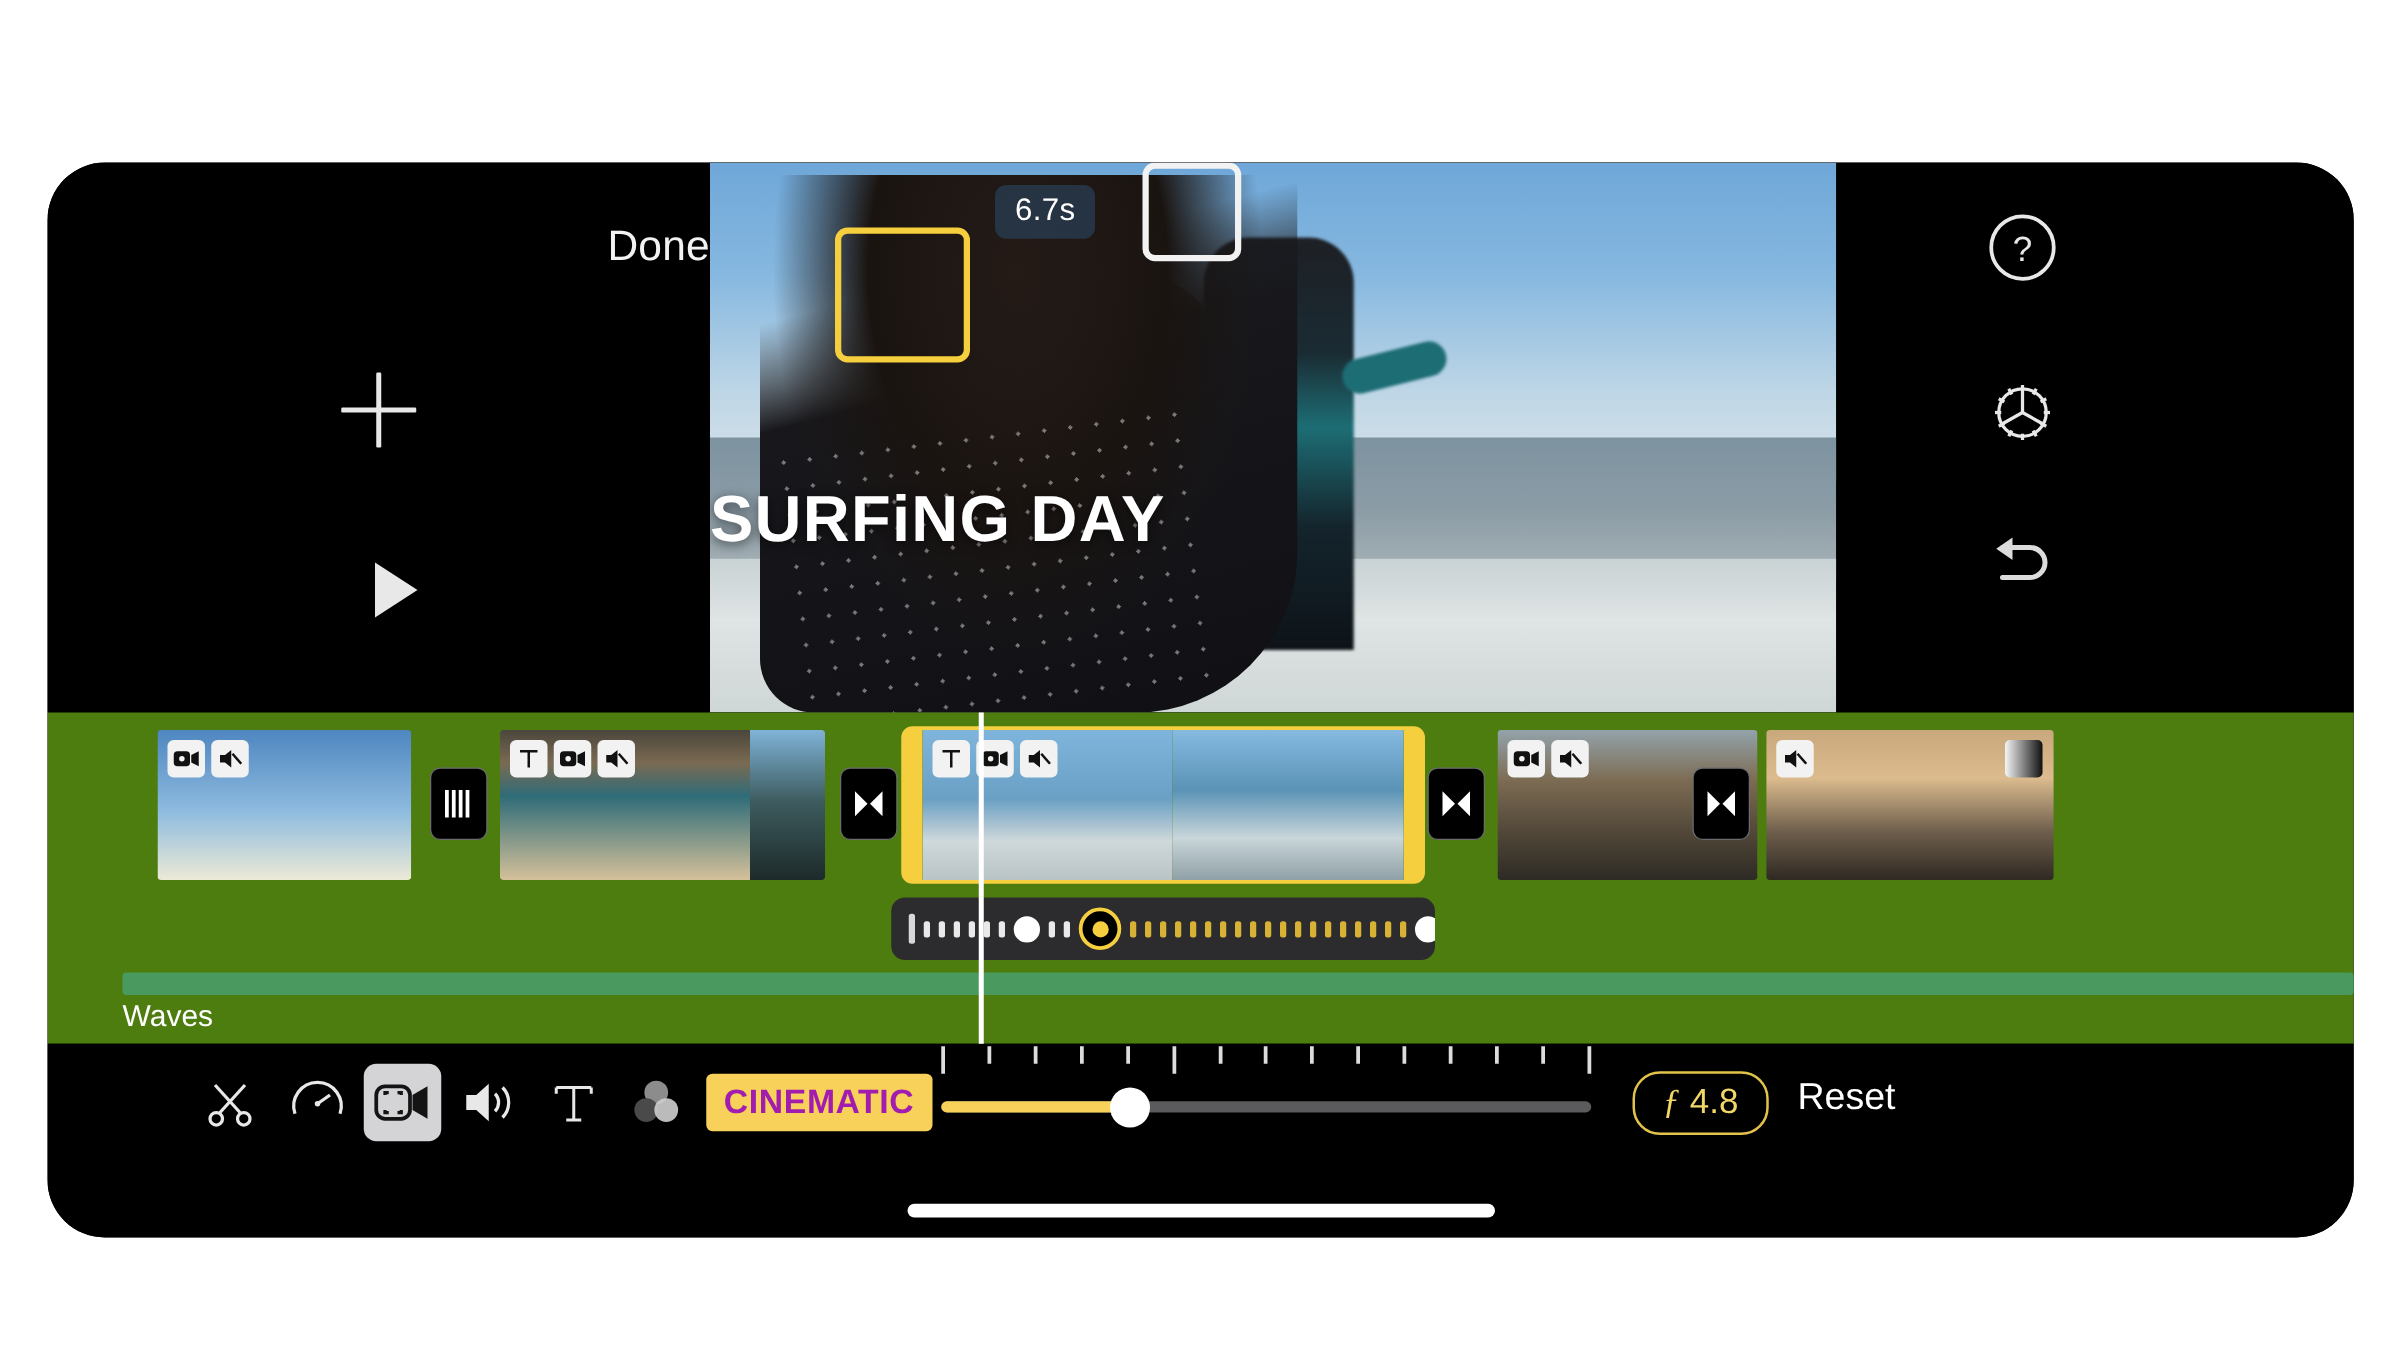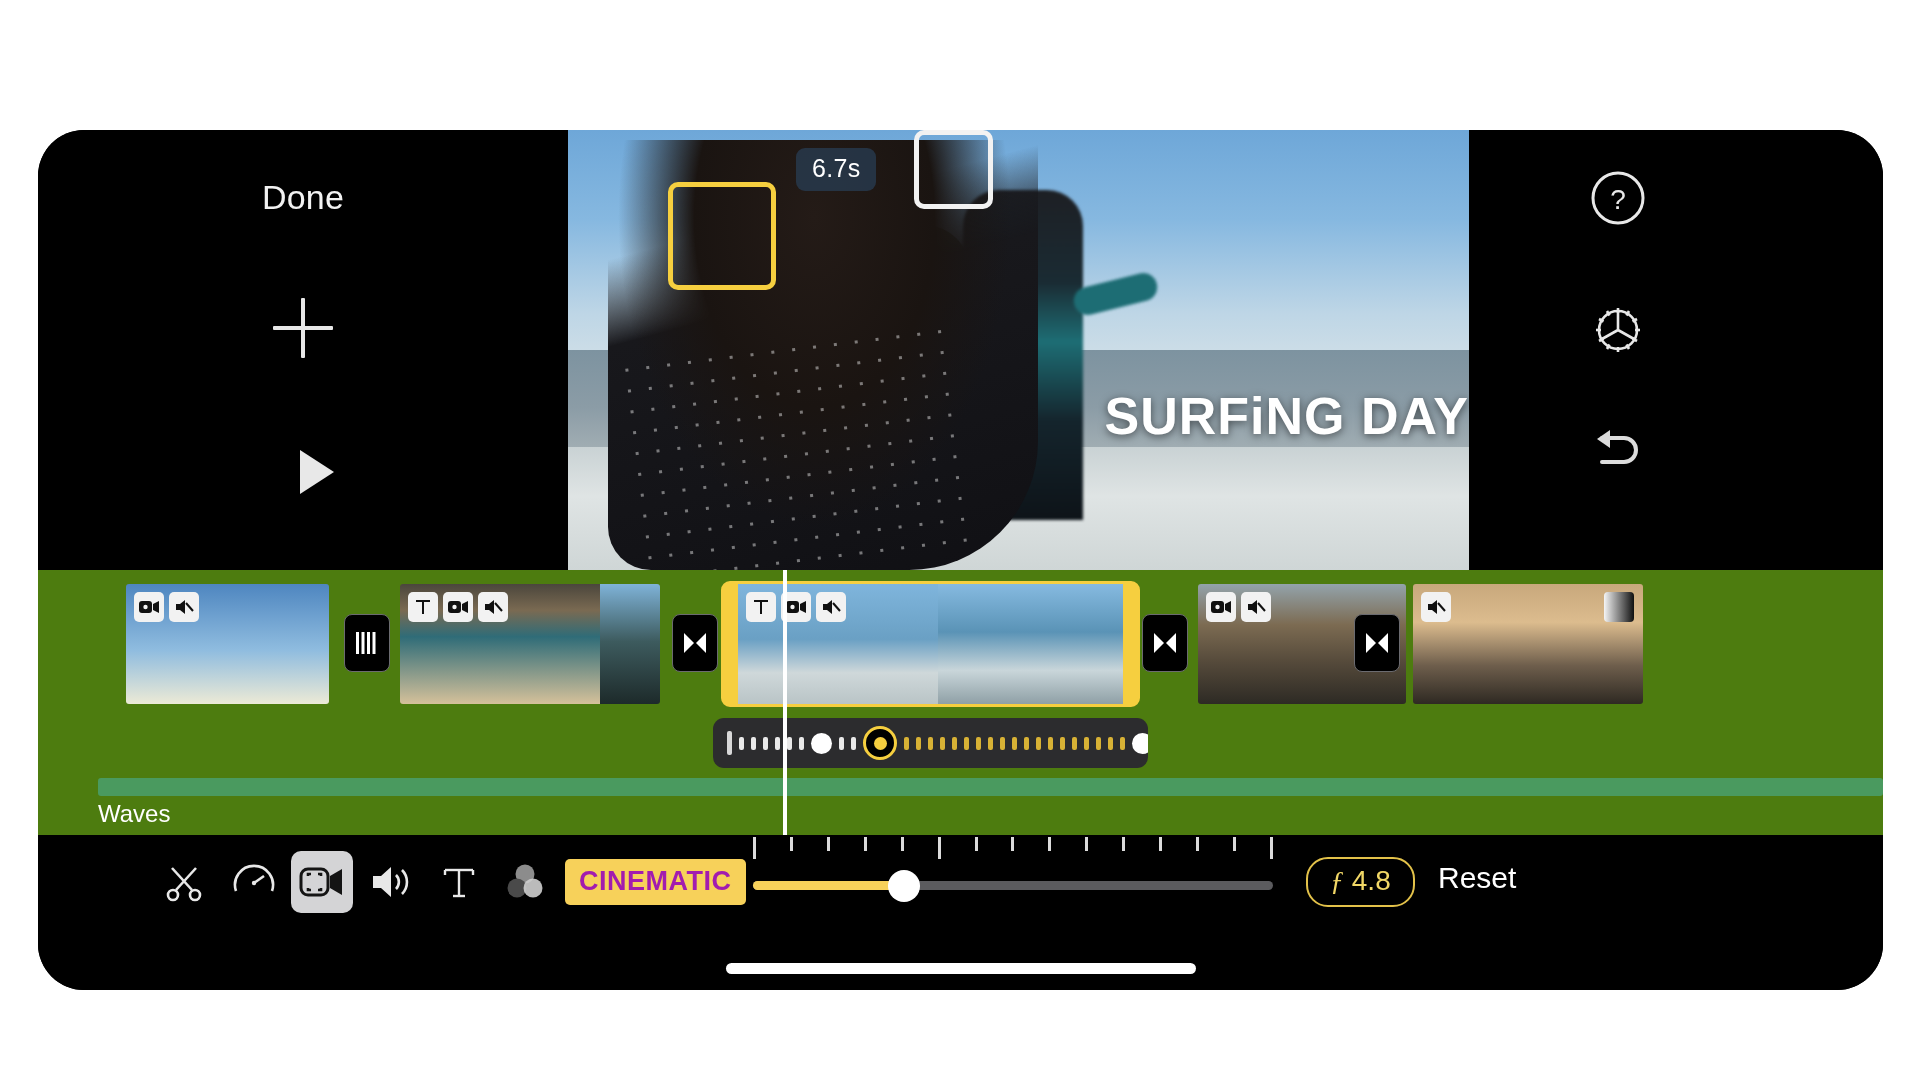--- a/index.html
+++ b/index.html
@@ -28,21 +28,21 @@
     width: 100%; height: 440px;
     background: #000;
   }
 
   
   .left-col {
     position: absolute; left: 0; top: 0; width: 530px; height: 440px;
   }
   .done-btn {
     position: absolute; left: 0; top: 48px; width: 530px;
-    text-align: center;
+    text-align: right;
     color: #f2f2f2; font-size: 34px; letter-spacing: .2px;
   }
   .plus-btn {
     position: absolute; left: 235px; top: 168px; width: 60px; height: 60px;
   }
   .plus-btn::before, .plus-btn::after {
     content:""; position:absolute; background:#e8e8e8; border-radius:1px;
   }
   .plus-btn::before { left: 0; top: 28px; width: 60px; height: 4px; }
   .plus-btn::after  { left: 28px; top: 0; width: 4px; height: 60px; }
@@ -116,21 +116,21 @@
   }
   .focus-box {
     position: absolute;
     border-radius: 10px;
   }
   .focus-box.active { border: 5px solid #f6cf3f; }
   .focus-box.inactive { border: 5px solid #f2f2f2; }
 
   .title-overlay {
     position: absolute; left: 0; right: 0; top: 256px;
-    text-align: right;
+    text-align: left;
     color: #fff;
     font-size: 52px;
     font-weight: bold;
     letter-spacing: 1px;
     text-shadow: 0 2px 9px rgba(0,0,0,.55);
   }
 
   
   .right-col {
     position: absolute; left: 1315px; top: 0; width: 530px; height: 440px;

